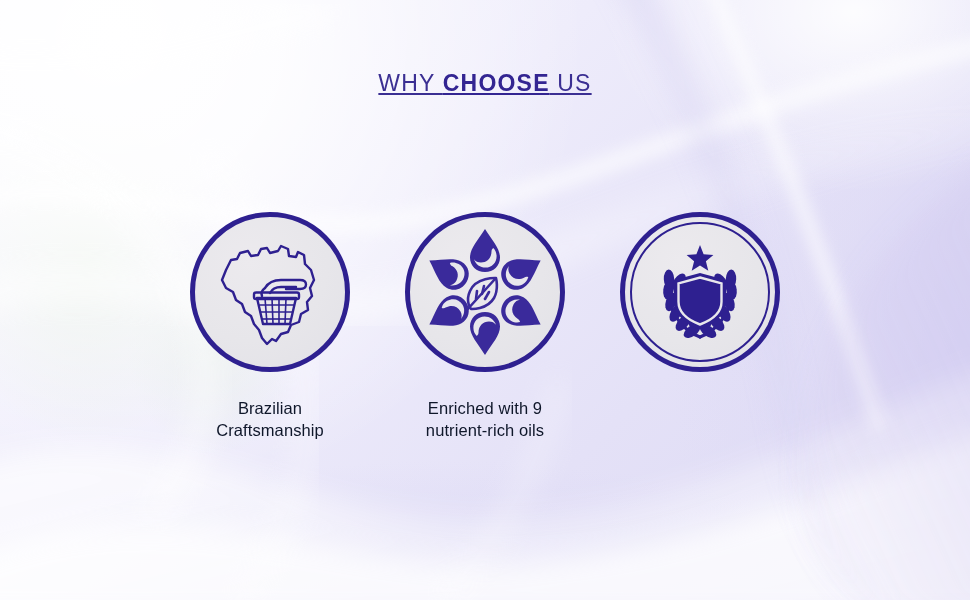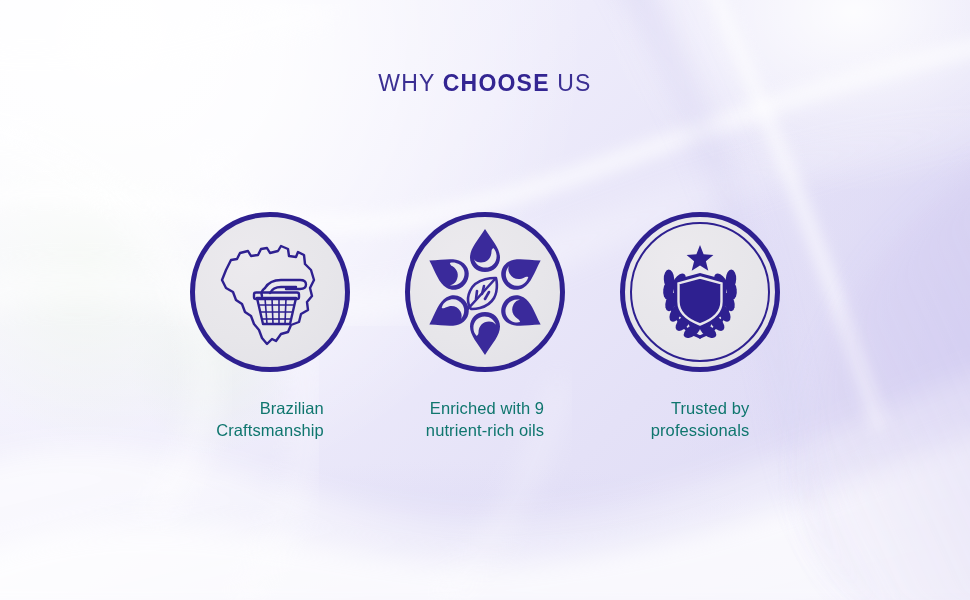--- a/index.html
+++ b/index.html
@@ -66,21 +66,21 @@
     font-size: 23px;
     letter-spacing: 1.2px;
     color: #3b2f93;
     font-weight: 400;
     white-space: nowrap;
   }
   #heading .strong {
     font-weight: 700;
     color: #332592;
   }
-  #heading span { display: inline; }
+  #heading span { display: inline; text-decoration: underline; }
 
   
   #features {
     position: absolute;
     top: 212px;
     left: 0;
     width: 970px;
     display: flex;
     justify-content: center;
     align-items: flex-start;
@@ -109,24 +109,24 @@
     position: absolute;
     inset: 5px;
     border-radius: 50%;
     border: 2px solid #2e2090;
     pointer-events: none;
   }
   .badge svg { display: block; }
 
   .caption {
     margin-top: 26px;
-    text-align: right;
+    text-align: center;
     font-size: 16.5px;
     line-height: 1.32;
-    color: #0f766e;
+    color: #0f172a;
     letter-spacing: 0.1px;
     white-space: pre-line;
   }
 </style>
 </head>
 <body>
 
 <div id="banner">
 
   <div class="bg-layer" id="bg-base"></div>
@@ -289,18 +289,16 @@
             <use href="#branch" transform="scale(-1,1)"></use>
           </g>
 
           <g>
             <path d="M63,44 L89,51 L89,73 C89,86 77,95 63,100 C49,95 37,86 37,73 L37,51 Z" fill="#2e2090"></path>
             <path d="M63,48.5 L84.5,54.3 L84.5,72.8 C84.5,83.6 74.6,91.2 63,95.5
                      C51.4,91.2 41.5,83.6 41.5,72.8 L41.5,54.3 Z" fill="none" stroke="#e8e7ec" stroke-width="2.4"></path>
           </g>
         </svg>
       </div>
-      <div class="caption">Trusted by
-professionals</div>
     </div>
 
   </div>
 </div>
 
 </body></html>

